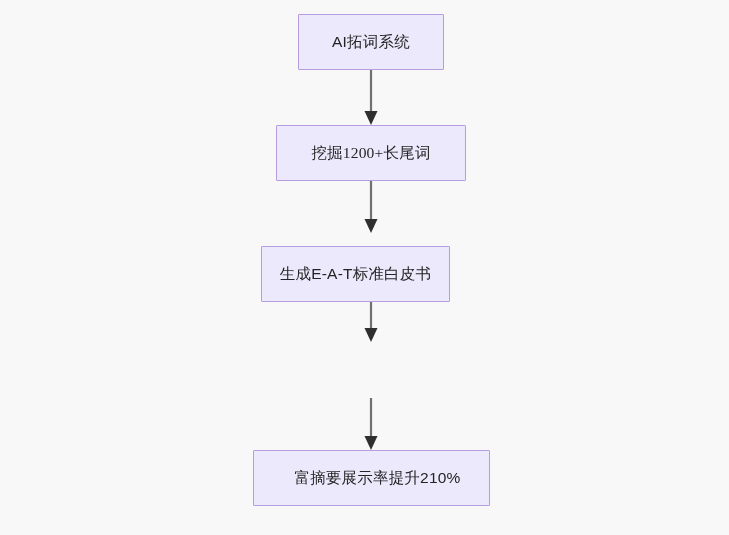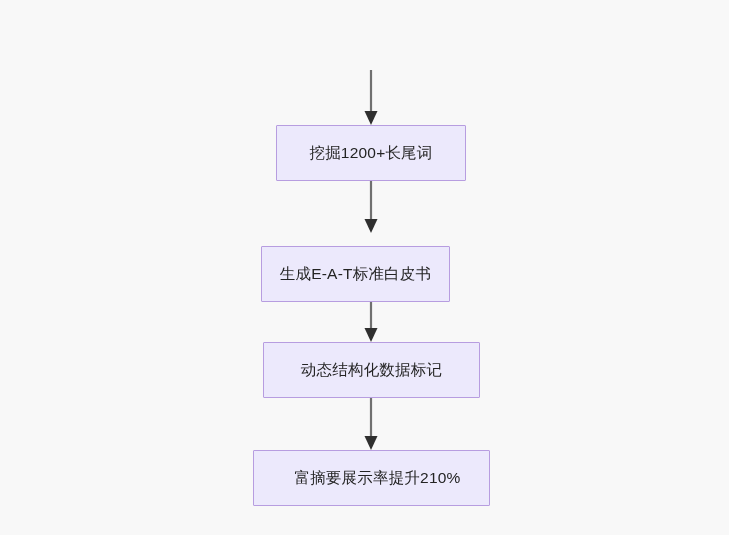--- a/index.html
+++ b/index.html
@@ -75,30 +75,30 @@
     </svg>
   </div>
 
   <div class="edge" style="left:360px; top:398px; height:52px;">
     <svg width="22" height="52" viewBox="0 0 22 52" xmlns="http://www.w3.org/2000/svg">
       <line x1="11" y1="0" x2="11" y2="42" stroke="#707070" stroke-width="2.2"></line>
       <polygon points="11,52 4.5,38 17.5,38" fill="#2f2f2f"></polygon>
     </svg>
   </div>
 
+  <div class="node" style="left:298px; top:14px; width:146px; height:56px;">
+    <span class="node-label">AI拓词系统</span>
+  </div>
 
-  <div class="node" style="left:276px; top:125px; width:190px; height:56px;">
+  <div class="node" style="left:276px; top:125px; width:190px; height:56px;font-family:Liberation Serif, serif;">
     <span class="node-label">挖掘1200+长尾词</span>
   </div>
 
   <div class="node" style="left:261px; top:246px; width:189px; height:56px;">
     <span class="node-label">生成E-A-T标准白皮书</span>
   </div>
 
-  <div class="node" style="left:263px; top:342px; width:217px; height:56px;">
-    <span class="node-label">动态结构化数据标记</span>
-  </div>
 
   <div class="node" style="left:253px; top:450px; width:237px; height:56px;padding-left:12px;">
     <span class="node-label">富摘要展示率提升210%</span>
   </div>
 
 </div>
 
 </body></html>

